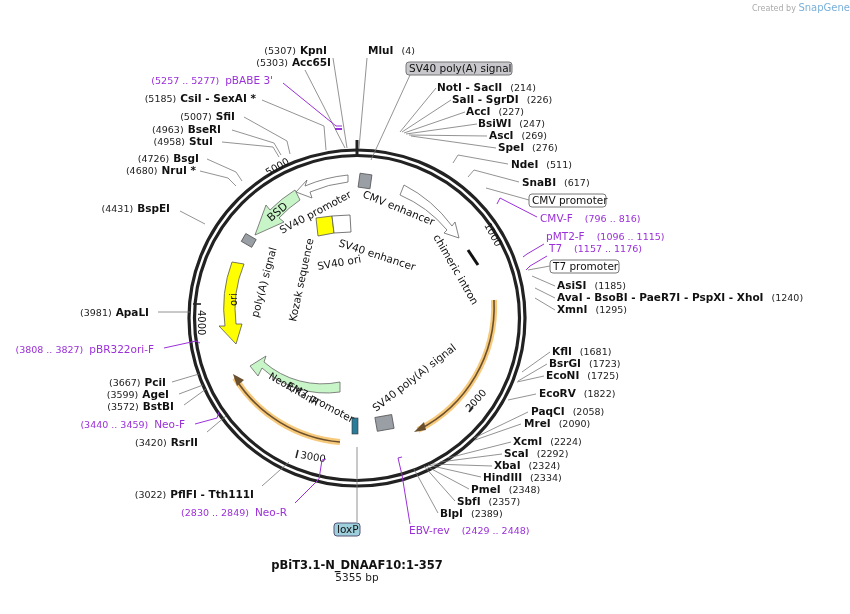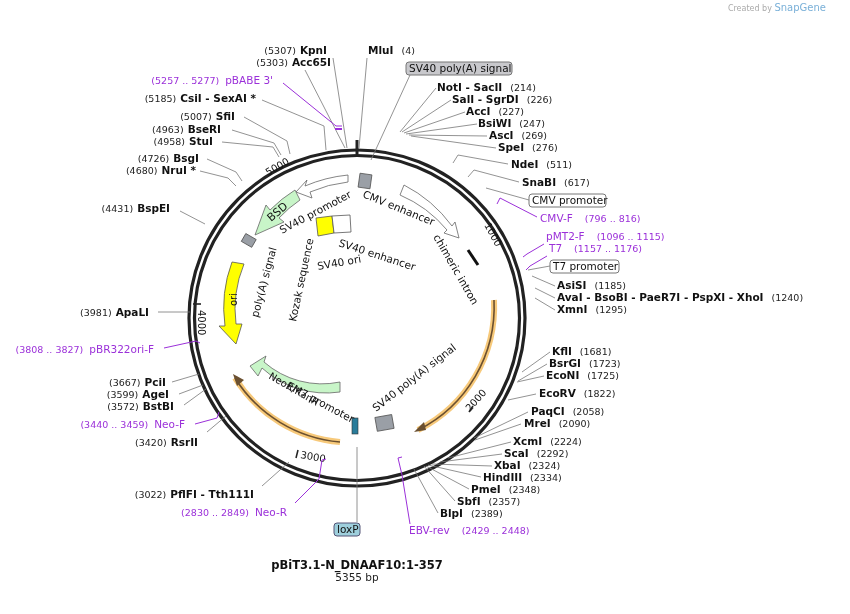--- a/index.html
+++ b/index.html
@@ -6,21 +6,21 @@
   body{width:850px;height:614px;position:relative;overflow:hidden;font-family:"DejaVu Sans","Liberation Sans",sans-serif;}
   svg{position:absolute;left:0;top:0;}
   .enz{font-weight:bold;font-size:10.5px;fill:#111;}
   .pos{font-size:9.5px;fill:#222;}
   .prm{font-size:10.5px;fill:#9b30d9;}
   .prmpos{font-size:9.5px;fill:#9b30d9;}
   .feat{font-size:10.5px;fill:#111;}
   .tick{font-size:10px;fill:#111;}
   .lead{stroke:#777;stroke-width:0.8;fill:none;}
   .plead{stroke:#9b30d9;stroke-width:1;fill:none;}
-  #credit{position:absolute;right:24px;top:2px;font-size:8px;color:#aaa;margin-left:11px;}
+  #credit{position:absolute;right:0;top:2px;font-size:8px;color:#aaa;margin-left:11px;}
   #credit b{color:#7ab0d8;font-size:10px;font-weight:normal;}
 </style>
 </head>
 <body>
 
 <div id="credit"><span>Created by</span> <b>SnapGene</b></div>
 
 <svg width="850" height="614" viewBox="0 0 850 614">
 
   <g>

